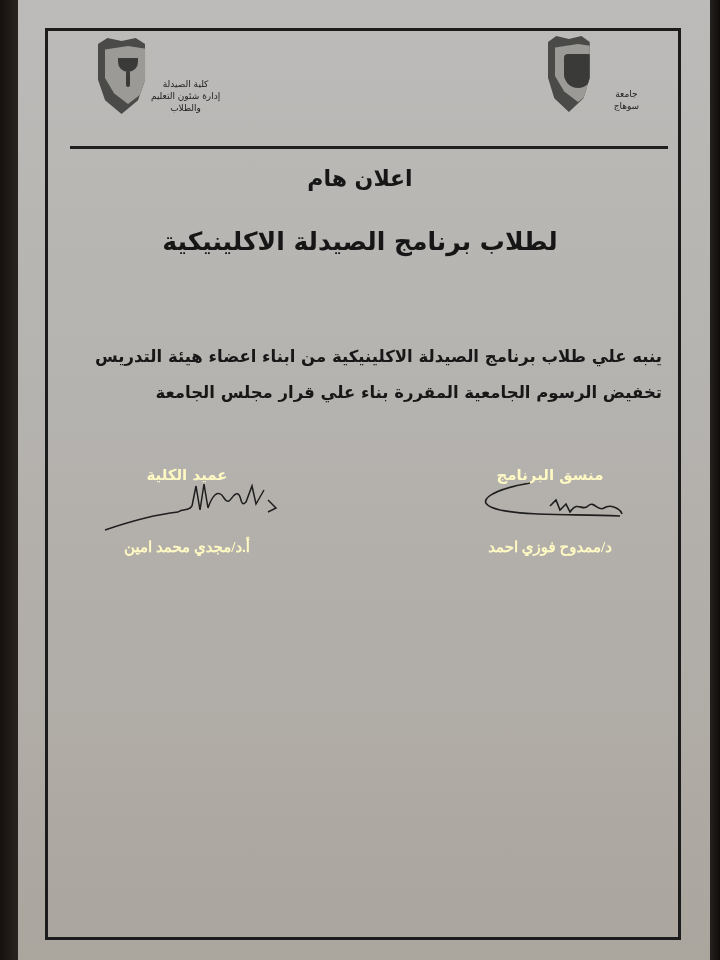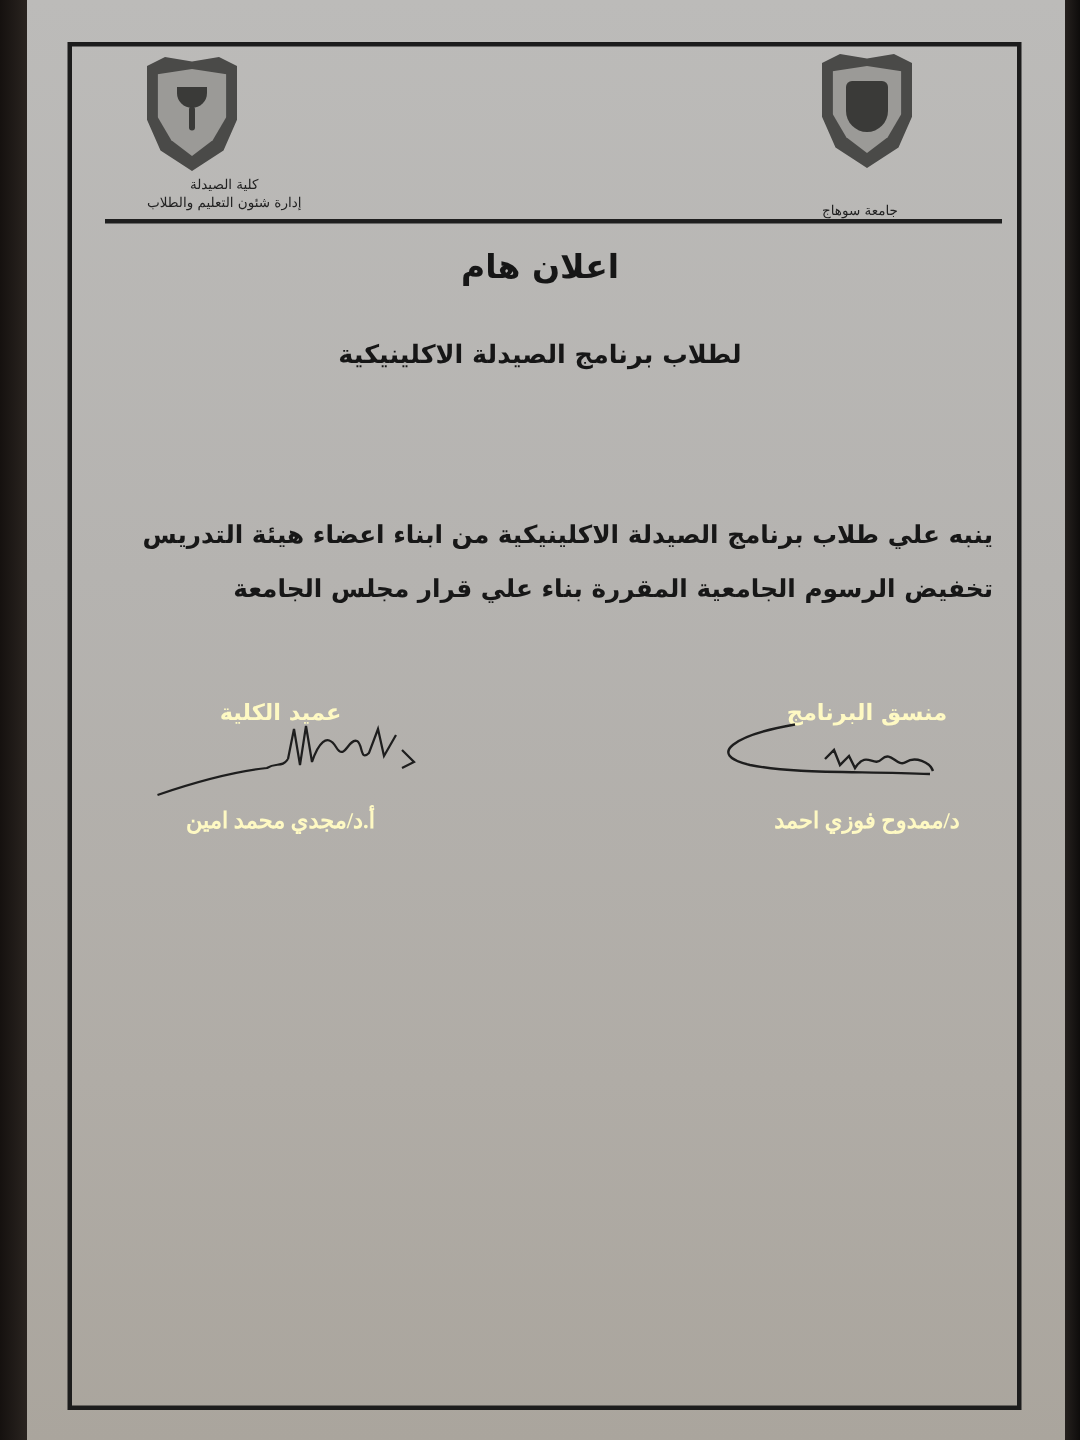--- a/index.html
+++ b/index.html
@@ -14,21 +14,21 @@
     background: linear-gradient(90deg,#2a2522,#0e0c0b); }
   .paper {
     position:absolute; left:18px; top:0; width:692px; height:960px;
     background: linear-gradient(180deg,#bcbbb9 0%,#b5b3b0 40%,#b0aca6 75%,#aaa59d 100%);
   }
   .frame {
     position:absolute; left:45px; top:28px; width:636px; height:912px;
     border:3px solid #1c1c1c; box-sizing:border-box;
   }
   .logo {
-    position:absolute; display:flex; flex-direction:column; align-items:flex-start;
+    position:absolute; display:flex; align-items:flex-end;
   }
   .logo-left { left:98px; top:38px; width:128px; }
   .logo-right { left:548px; top:36px; width:96px;gap:19px; }
   .shield {
     width:60px; height:76px; position:relative;
     background:#4a4a48;
     clip-path: polygon(0% 8%, 20% 0%, 50% 4%, 80% 0%, 100% 8%, 100% 55%, 85% 82%, 50% 100%, 15% 82%, 0% 55%);
   }
   .shield-inner {
     position:absolute; left:7px; top:8px; width:46px; height:58px;
@@ -45,33 +45,33 @@
   .shield-mark.stem { left:28px; top:33px; width:4px; height:16px; border-radius:2px; }
   .logo-caption { font-size:9px; color:#222; margin-top:4px; text-align:center; line-height:12px; direction:rtl; }
   .header-rule {
     position:absolute; left:70px; top:146px; width:598px; height:3px; background:#1f1f1f;
   }
   .title {
     position:absolute; left:0; width:720px; text-align:center; direction:rtl;
     color:#161616; font-weight:bold;
   }
   .title-1 { top:166px; font-size:22px; }
-  .title-2 { top:227px; font-size:17px; }
+  .title-2 { top:227px; font-size:25px; }
   .body-text {
     position:absolute; left:72px; top:304px; width:590px; direction:rtl;
     text-align:justify; text-align-last:right;
     font-size:16.5px; font-weight:bold; color:#171717; line-height:36px;margin-top:35px;
   }
   .sig-block {
     position:absolute; direction:rtl; text-align:center; font-weight:bold; color:#fef9c3;
   }
   .sig-role { font-size:15px; }
   .sig-name { font-size:15px;font-family:Liberation Serif, serif; }
   .sig-left { left:112px; top:466px; width:150px; }
-  .sig-right { left:508px; top:466px; width:140px; }
+  .sig-right { left:480px; top:466px; width:140px; }
   .sig-left .sig-name { margin-top:54px; }
   .sig-right .sig-name { margin-top:54px; }
   .signature-svg { position:absolute; }
 </style>
 </head>
 <body>
 
 <div class="bg-left"></div>
 <div class="bg-right"></div>
 

